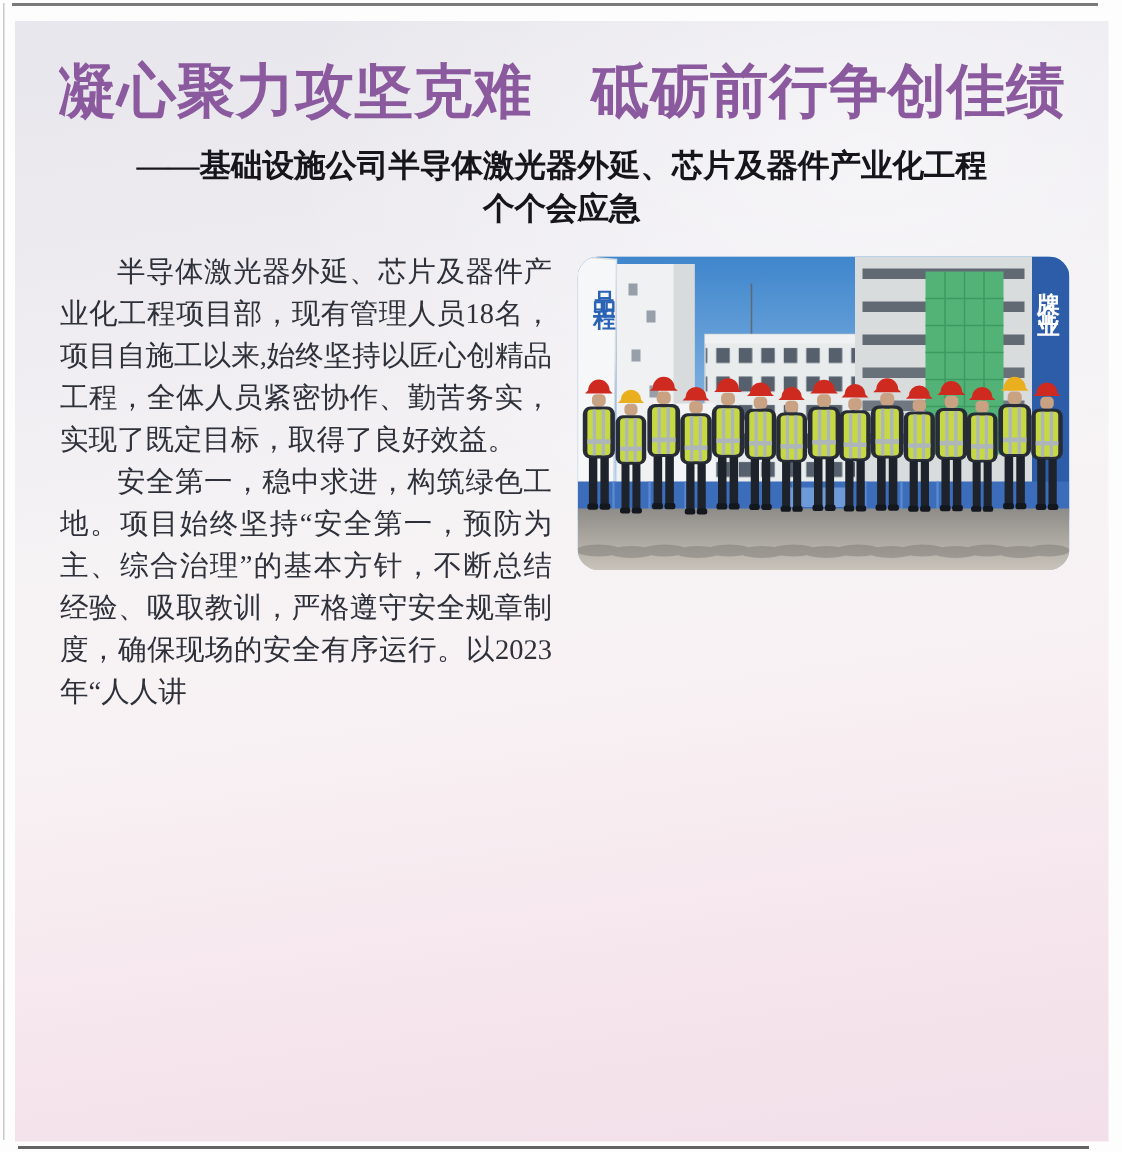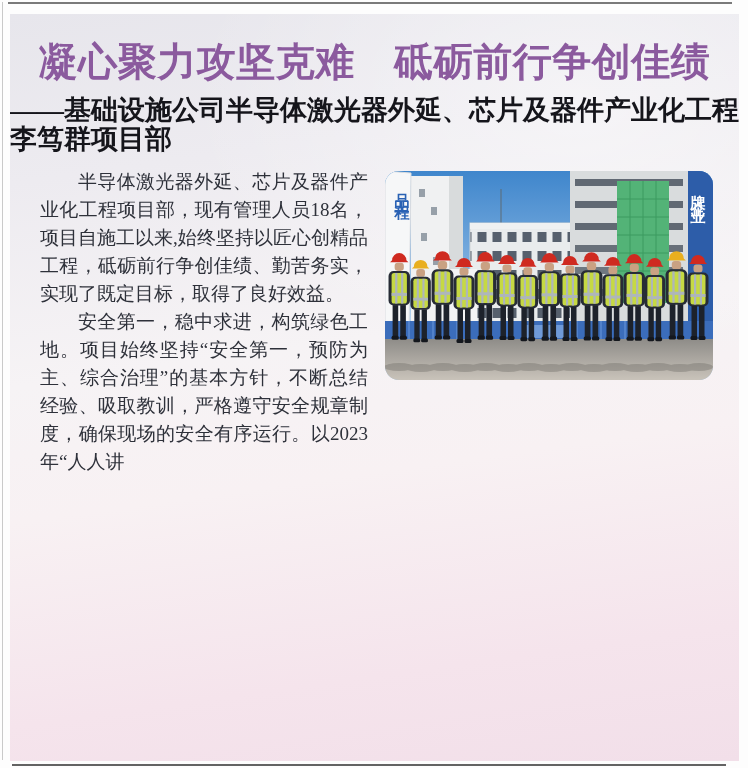--- a/index.html
+++ b/index.html
@@ -27,23 +27,24 @@
     text-align:center;
     font-size:39px;
     font-weight:bold;
     color:#8b5a9e;
     letter-spacing:.5px;
     line-height:1.15;
     white-space:nowrap;
   }
   .subtitle{
     margin-top:11px;
+    text-align:center;
     font-weight:bold;
     color:#15151b;
-    font-size:27px;
+    font-size:21px;
     line-height:29px;
   }
 
   .columns{
     position:absolute;left:30px;top:154px;
     display:flex;gap:17px;
   }
   .col{
     width:328px;height:596px;overflow:hidden;
     font-size:19px;line-height:28px;color:#2e313a;
@@ -79,27 +80,27 @@
   <div class="edge-top"></div>
   <div class="edge-left"></div>
   <div class="edge-bottom"></div>
 
   <div class="content">
 
     <div class="title">凝心聚力攻坚克难　砥砺前行争创佳绩</div>
 
     <div class="subtitle">
       <div>——基础设施公司半导体激光器外延、芯片及器件产业化工程</div>
-      <div>李笃群项目部</div>
+      <div>个个会应急</div>
     </div>
 
     <div class="columns">
 
       <div class="col">
-        <p>半导体激光器外延、芯片及器件产业化工程项目部，现有管理人员18名，项目自施工以来,始终坚持以匠心创精品工程，砥砺前行争创佳绩、勤苦务实，实现了既定目标，取得了良好效益。</p>
+        <p>半导体激光器外延、芯片及器件产业化工程项目部，现有管理人员18名，项目自施工以来,始终坚持以匠心创精品工程，全体人员紧密协作、勤苦务实，实现了既定目标，取得了良好效益。</p>
         <p>安全第一，稳中求进，构筑绿色工地。项目始终坚持“安全第一，预防为主、综合治理”的基本方针，不断总结经验、吸取教训，严格遵守安全规章制度，确保现场的安全有序运行。以2023年“人人讲</p>
       </div>
 
       <div class="col">
 
         <div class="photo">
           <svg width="328" height="209" viewBox="0 0 328 209" preserveAspectRatio="none">
             <defs>
               <linearGradient id="sky" x1="0" y1="0" x2="0" y2="1">
                 <stop offset="0" stop-color="#3f86cc"></stop>

